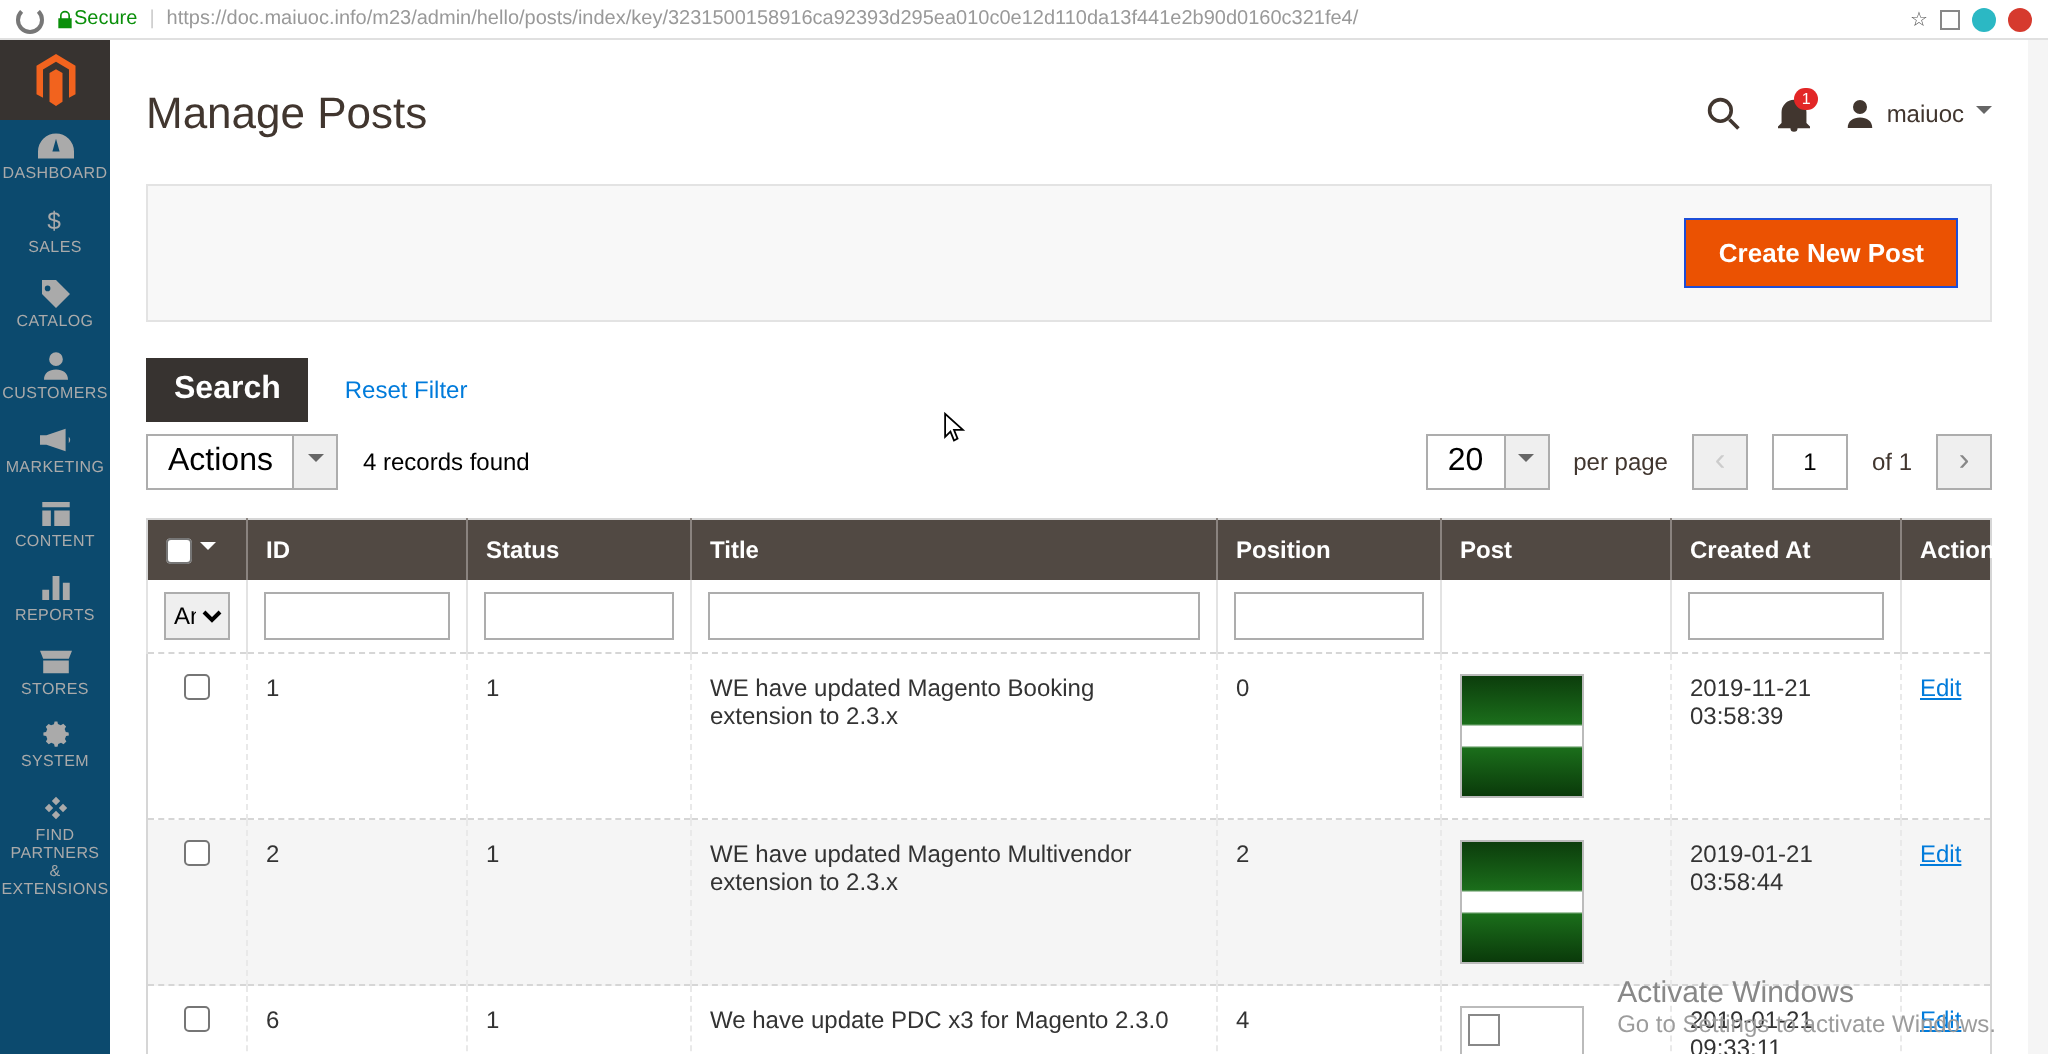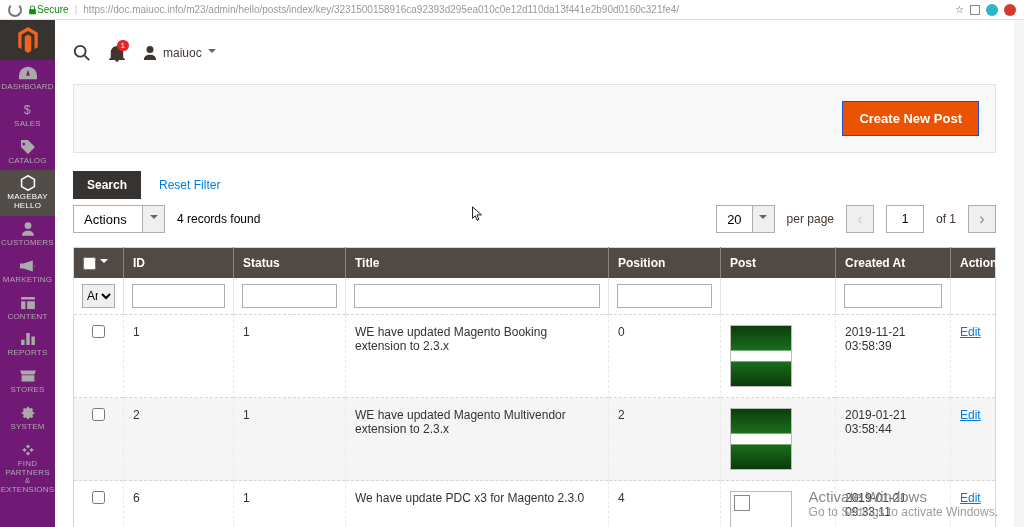--- a/index.html
+++ b/index.html
@@ -10,21 +10,21 @@
   .browser-bar .secure { color:#0a8f0a; display:flex; align-items:center; gap:0; }
   .browser-bar .url { color:#999; flex:1; white-space:nowrap; overflow:hidden; text-overflow:ellipsis; }
   .browser-bar .right-icons { display:flex; gap:6px; align-items:center;}
   .browser-bar .icon-dot { width:12px; height:12px; border-radius:50%; }
   .red-dot { background:#d63a2e; }
   .teal-dot { background:#2bb8c4; }
 
   .reload { width:14px;height:14px; border:2px solid #777; border-radius:50%; border-top-color:transparent; display:inline-block; position:relative;}
 
   
-  .sidebar { position:absolute; top:20px; left:0; bottom:0; width:55px; background:#701a75; color:#aaa; display:flex; flex-direction:column; align-items:center; font-size:8px; }
+  .sidebar { position:absolute; top:20px; left:0; bottom:0; width:55px; background:#0c4a6e; color:#aaa; display:flex; flex-direction:column; align-items:center; font-size:8px; }
   .sidebar .logo { width:55px; height:40px; display:flex; align-items:center; justify-content:center; background:#373330;}
   .sidebar .logo svg { width:22px; height:26px; fill:#f2631e;}
   .side-item { width:55px; padding:6px 0 5px; text-align:center; cursor:pointer; }
   .side-item .ic { width:18px; height:14px; margin:0 auto 3px; display:flex; align-items:center; justify-content:center; color:#aaa; fill:#aaa;}
   .side-item.active { background:#524d49; color:#fff; position:relative;}
   .side-item.active .ic { color:#fff; fill:#fff; }
   .side-item.active::after { content:''; position:absolute; right:-6px; top:50%; margin-top:-6px; border:6px solid transparent; border-left-color:#524d49;}
   .side-item .lbl { display:block; line-height:1.1; letter-spacing:0.2px; text-transform:uppercase;}
 
   
@@ -36,26 +36,26 @@
   .hdr-actions { display:flex; align-items:center; gap:18px;}
   .hdr-icon { color:#41362f; cursor:pointer; position:relative;}
   .bell-badge { position:absolute; top:-4px; right:-4px; background:#e22626; color:#fff; font-size:8px; border-radius:8px; padding:1px 4px;}
   .user-drop { display:flex; align-items:center; gap:6px; font-size:12px; color:#41362f; cursor:pointer;}
   .caret-down { width:0;height:0;border:4px solid transparent; border-top-color:#666;}
 
   .action-bar { background:#f8f8f8; border:1px solid #e3e3e3; padding:16px; display:flex; justify-content:flex-end; margin-bottom:18px;}
   .btn-primary { background:#eb5202; border:1px solid #1d4ed8; color:#fff; padding:9px 16px; font-size:13px; font-weight:600; cursor:pointer;}
 
   .tabs-row { display:flex; align-items:center; gap:18px; margin-bottom:6px;}
-  .tab-search { background:#373330; color:#fff; padding:7px 14px; font-size:12px; font-weight:600; }
+  .tab-search { background:#373330; color:#fff; padding:7px 14px; font-size:16px; font-weight:600; }
   .reset-filter { color:#007bdb; font-size:12px; cursor:pointer;}
 
   .toolbar-row { display:flex; align-items:center; gap:12px; margin-bottom:14px;}
   .actions-select { display:flex; }
-  .actions-select .sel { border:1px solid #adadad; background:#fff; height:28px; padding:0 10px; font-size:13px; display:flex; align-items:center; min-width:70px;}
+  .actions-select .sel { border:1px solid #adadad; background:#fff; height:28px; padding:0 10px; font-size:16px; display:flex; align-items:center; min-width:70px;}
   .actions-select .dd { border:1px solid #adadad; border-left:none; background:#efefef; width:22px; height:28px; display:flex; align-items:center; justify-content:center;}
   .recs-found { font-size:12px; color:#000000;}
   .spacer { flex:1;}
   .perpage { font-size:12px; color:#41362f;}
   .num-box { border:1px solid #adadad; background:#fff; width:38px; height:28px; text-align:center; font-size:12px;}
   .pager-btn { width:28px; height:28px; border:1px solid #adadad; background:#efefef; display:flex; align-items:center; justify-content:center; color:#888; cursor:pointer;}
   .pager-btn.disabled { color:#ccc; cursor:default;}
 
   
   table.grid { width:100%; border-collapse:collapse; border:1px solid #d6d6d6; table-layout:fixed;}
@@ -126,28 +126,20 @@
     <span class="lbl">SALES</span>
   </div>
   <div class="side-item">
     <div class="ic">
         <svg width="14" height="14" viewBox="0 0 20 20">
           <path fill="currentColor" d="M0 0h10l10 10-10 10L0 10zM4 4a2 2 0 100 4 2 2 0 000-4z"></path>
         </svg>
       </div>
     <span class="lbl">CATALOG</span>
   </div>
-  <div class="side-item active">
-    <div class="ic">
-        <svg width="16" height="16" viewBox="0 0 20 20">
-          <path fill="none" stroke="currentColor" stroke-width="2" d="M10 1l8 4.5v9L10 19l-8-4.5v-9z"></path>
-        </svg>
-      </div>
-    <span class="lbl">MAGEBAY<br>HELLO</span>
-  </div>
   <div class="side-item">
     <div class="ic">
         <svg width="12" height="14" viewBox="0 0 14 16">
           <path fill="currentColor" d="M7 8a4 4 0 100-8 4 4 0 000 8zm-7 8c0-4 3-6 7-6s7 2 7 6H0z"></path>
         </svg>
       </div>
     <span class="lbl">CUSTOMERS</span>
   </div>
   <div class="side-item">
     <div class="ic">
@@ -195,20 +187,21 @@
           <path fill="currentColor" d="M10 2l3 3-3 3-3-3zM2 10l3-3 3 3-3 3zM12 10l3-3 3 3-3 3zM10 18l-3-3 3-3 3 3z"></path>
         </svg>
       </div>
     <span class="lbl">FIND PARTNERS<br>&amp; EXTENSIONS</span>
   </div>
 </div>
 
 <div class="main">
 
   <div class="page-header">
+    <h1 class="page-title">Manage Posts</h1>
     <div class="hdr-actions">
       <span class="hdr-icon">
         <svg width="18" height="18" viewBox="0 0 20 20">
             <circle cx="8" cy="8" r="6" fill="none" stroke="#41362f" stroke-width="2"></circle>
             <path stroke="#41362f" stroke-width="2" d="M13 13l5 5"></path>
           </svg>
       </span>
       <span class="hdr-icon">
         <svg width="16" height="18" viewBox="0 0 18 20">
             <path fill="#41362f" d="M9 20a2 2 0 002-2H7a2 2 0 002 2zm7-5V9a7 7 0 10-14 0v6l-2 2v1h18v-1z"></path>

